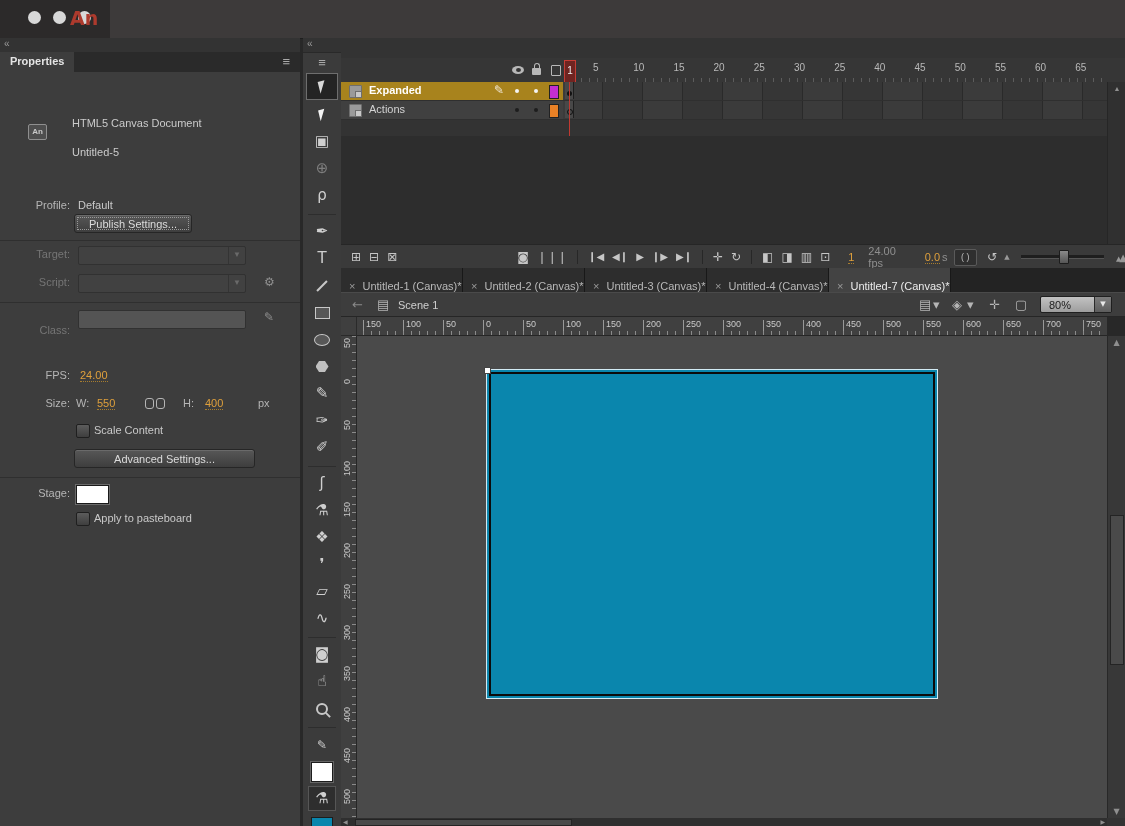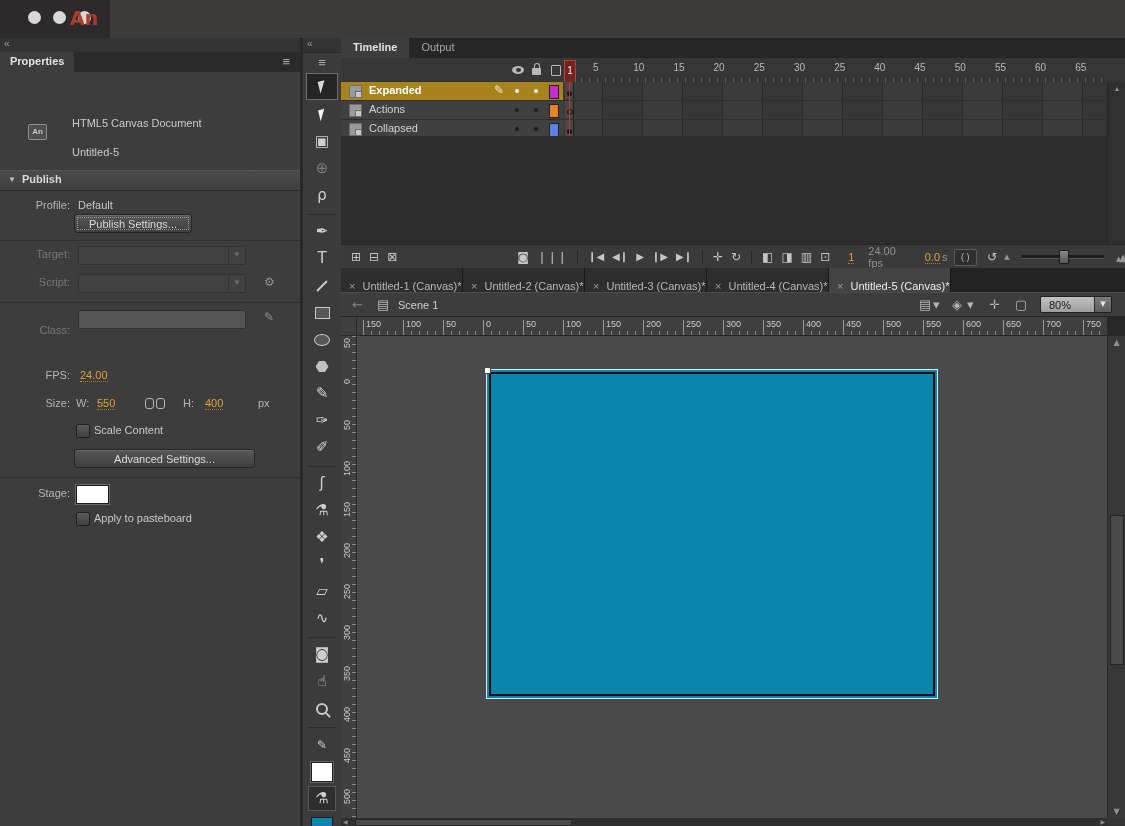--- a/index.html
+++ b/index.html
@@ -204,21 +204,20 @@
   </div>
   <div class="abs" id="props-tabrow">
     <div class="abs" id="props-tab">Properties</div>
     <span class="panel-menu">≡</span>
   </div>
   <div class="abs" id="props-content">
     <div class="abs" id="doc-badge">An</div>
     <div class="abs fvalue" id="doc-type">HTML5 Canvas Document</div>
     <div class="abs fvalue" id="doc-name">Untitled-5</div>
 
-    <div class="abs section-hdr" style="top:98px"><span class="tri">▼</span><span>Publish</span></div>
     <div class="flabel" style="left:0;top:127px">Profile:</div>
     <div class="fvalue" style="left:78px;top:127px">Default</div>
     <button class="btn dotted" style="left:74px;top:142px;width:118px;height:19px">Publish Settings...</button>
     <div class="divline" style="top:168px"></div>
     <div class="flabel dis" style="left:0;top:176px">Target:</div>
     <div class="dropdown" style="left:78px;top:174px">
         <span class="dd-arrow">▼</span>
       </div>
     <div class="flabel dis" style="left:0;top:204px">Script:</div>
     <div class="dropdown" style="left:78px;top:202px">
@@ -380,26 +379,20 @@
         <span class="glyph">⚗</span>
       </div>
 
       <div class="tool swatch-blue">
         <span class="glyph" style="background: rgb(10, 134, 173);"></span>
       </div>
     </div>
 </div>
 
 <div class="abs" id="timeline-panel">
-  <div class="abs" id="tl-tabs">
-
-      <div class="tl-tab active">Timeline</div>
-
-      <div class="tl-tab">Output</div>
-    </div>
   <span class="abs" id="tl-menu" style="top:41px">≡</span>
   <div class="abs" id="tl-header">
     <span class="icon-eye"></span>
     <span class="icon-lock"></span>
     <span class="icon-outline"></span>
     <div id="frame-numbers">
 
     <span class="fr-num">5</span>
         <span class="fr-num">10</span>
         <span class="fr-num">15</span>
@@ -444,35 +437,20 @@
           <span class="dot d2"></span>
           <span class="layer-swatch" style="background: rgb(233, 129, 38);"></span>
         </div>
         <div class="layer-frames">
           <span class="kf-cell">
             <span class="kf hollow"></span>
           </span>
         </div>
       </div>
 
-      <div class="layer-row">
-        <div class="layer-left">
-          <span class="layer-icon"></span>
-          <span class="layer-name">Collapsed</span>
-
-          <span class="dot d1"></span>
-          <span class="dot d2"></span>
-          <span class="layer-swatch" style="background: rgb(93, 126, 226);"></span>
-        </div>
-        <div class="layer-frames">
-          <span class="kf-cell">
-            <span class="kf filled"></span>
-          </span>
-        </div>
-      </div>
     </div>
   <div class="abs" id="tl-empty"></div>
   <div class="abs" id="tl-scroll"><span>▲</span></div>
   <div class="abs" id="tl-controls">
     <div style="display:flex;margin-left:6px">
 
     <span class="ctl">⊞</span>
         <span class="ctl">⊟</span>
         <span class="ctl">⊠</span>
       </div>
@@ -536,21 +514,21 @@
       <span class="tab-label">Untitled-3 (Canvas)*</span>
     </div>
 
     <div class="doc-tab">
       <span class="tab-close"></span>
       <span class="tab-label">Untitled-4 (Canvas)*</span>
     </div>
 
     <div class="doc-tab active">
       <span class="tab-close"></span>
-      <span class="tab-label">Untitled-5 (Canvas)*</span>
+      <span class="tab-label">Untitled-7 (Canvas)*</span>
     </div>
   </div>
 
 <div class="abs" id="scene-bar">
   <span class="ic" style="left:11px;color:#8a8a8a">←</span>
   <span class="ic" style="left:36px">▤</span>
   <span id="scene-label">Scene 1</span>
   <span class="ic" style="left:578px">▤</span>
   <span class="dd-small ic" style="left:592px">▾</span>
   <span class="ic" style="left:611px">◈</span>

